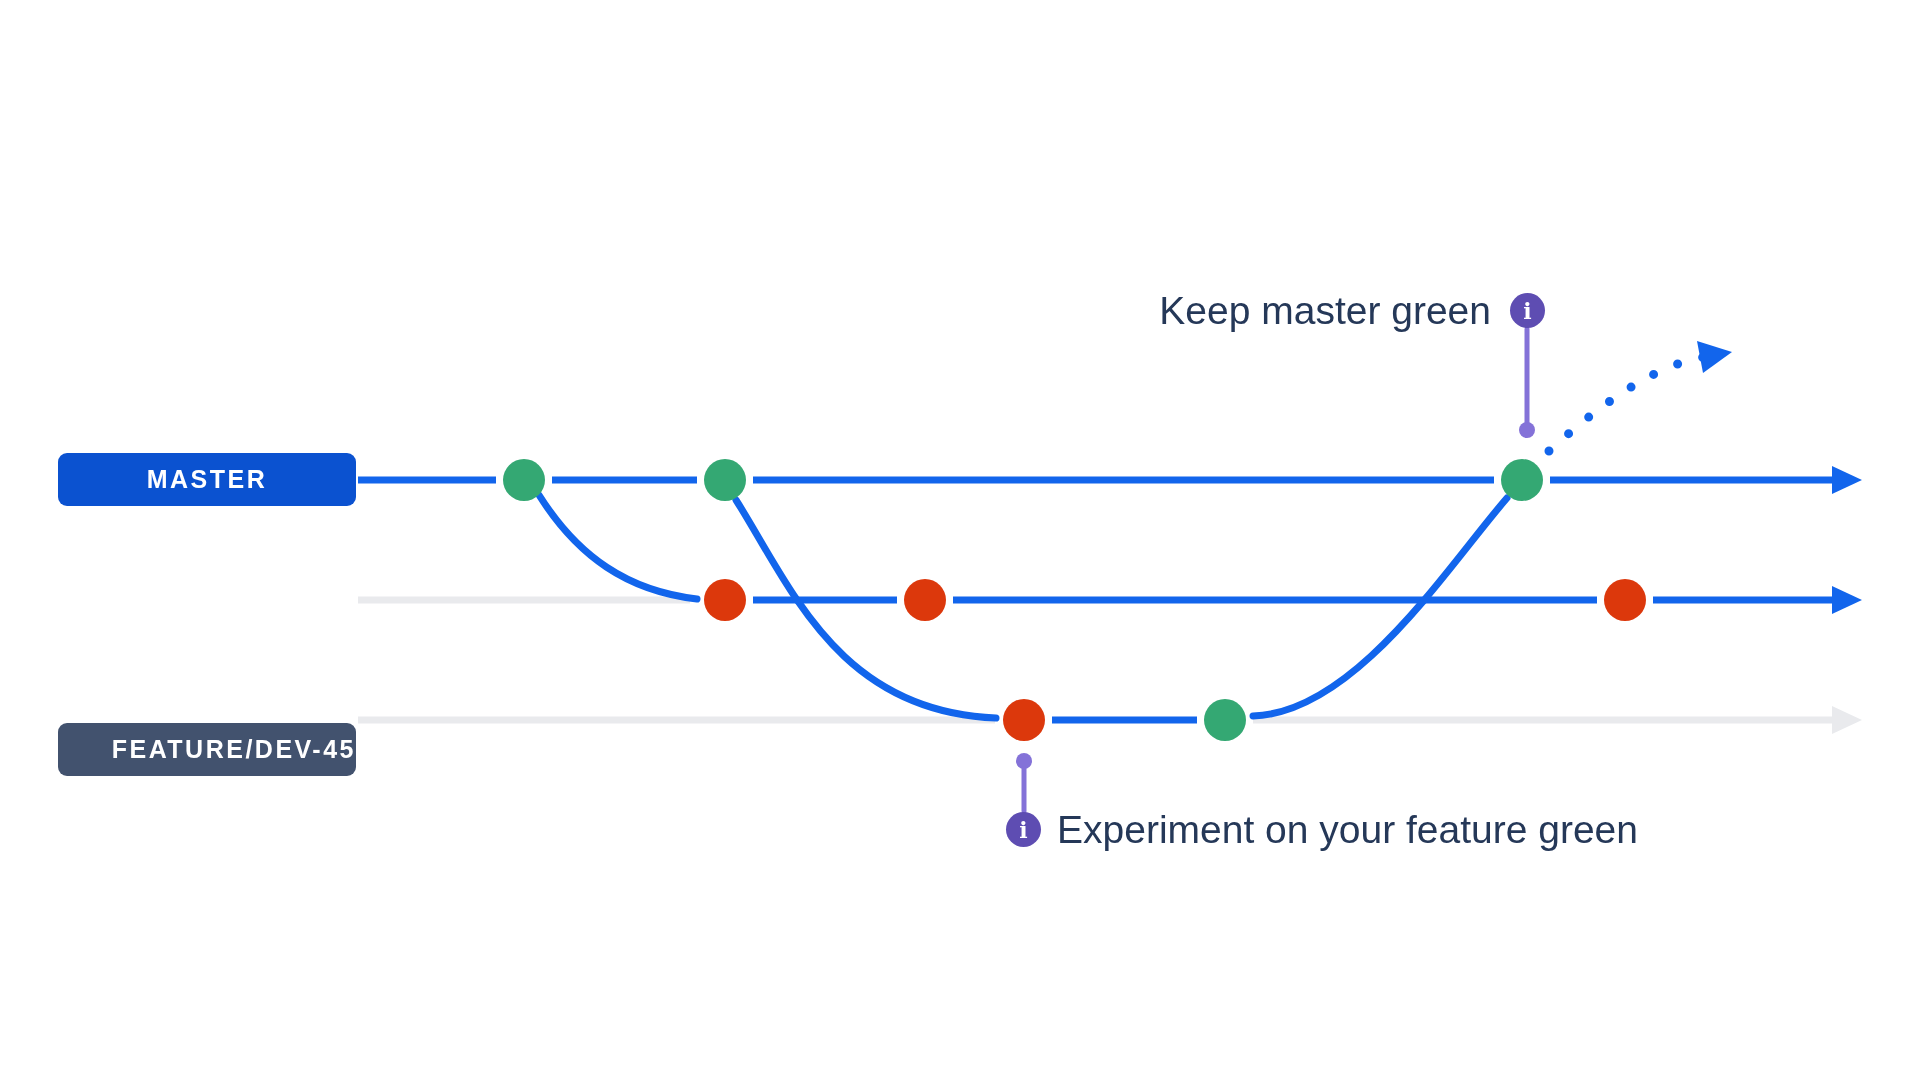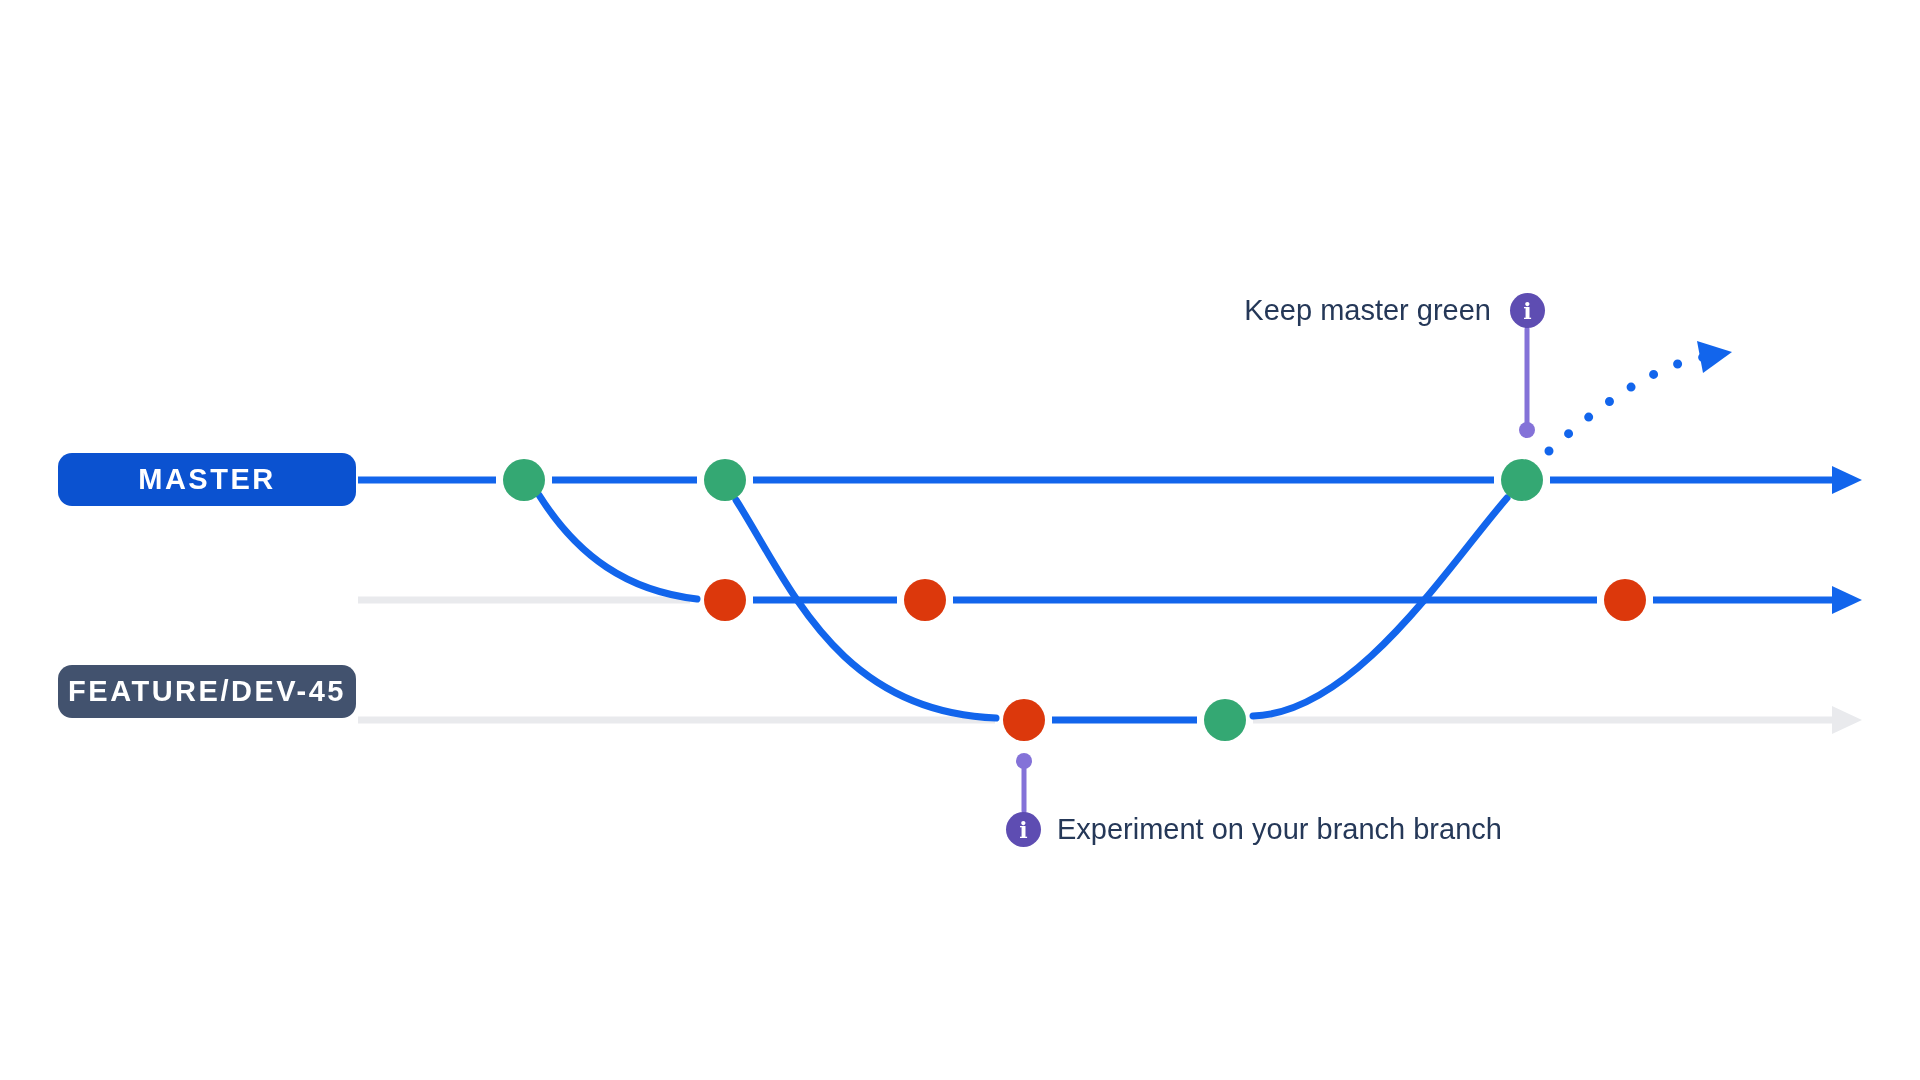--- a/index.html
+++ b/index.html
@@ -20,31 +20,31 @@
   .stage{position:absolute;inset:0;width:1920px;height:1080px;}
   .stage svg{position:absolute;left:0;top:0;}
 
   h1.title{
     position:absolute;top:88px;left:0;width:1840px;
     text-align:center;font-size:73px;font-weight:700;letter-spacing:-2px;
     color:var(--navy-text);
   }
 
   .branch-label{
-    position:absolute;left:58px;width:298px;height:53px;border-radius:14px;
+    position:absolute;left:58px;width:298px;height:53px;border-radius:9px;
     display:flex;align-items:center;justify-content:center;
-    color:#fff;font-size:29px;font-weight:700;letter-spacing:2.5px;
+    color:#fff;font-size:25px;font-weight:700;letter-spacing:2.5px;
   }
   .branch-label.master{top:453px;background:var(--master-label-bg);}
   .branch-label.dev30{top:573px;background:var(--feature-label-bg);}
-  .branch-label.dev45{top:665px;background:var(--feature-label-bg);}
+  .branch-label.dev45{top:723px;background:var(--feature-label-bg);justify-content:flex-end;}
 
   .annotation-text{
     position:absolute;height:37px;line-height:37px;
-    font-size:29px;color:#253858;white-space:nowrap;
+    font-size:39px;color:#253858;white-space:nowrap;
   }
   .annotation-text.keep{top:292px;right:429px;}
   .annotation-text.experiment{top:811px;left:1057px;}
 
   .info-icon{
     position:absolute;width:35px;height:35px;border-radius:50%;
     background:var(--purple-icon);color:#fff;
     display:flex;align-items:center;justify-content:center;
     font-family:"DejaVu Serif",serif;font-weight:700;font-size:22px;line-height:1;
   }
@@ -131,15 +131,15 @@
   </div>
 
   <div class="annotation-text keep">Keep master green</div>
   <div class="info-icon keep">
     <span>i</span>
   </div>
 
   <div class="info-icon experiment">
     <span>i</span>
   </div>
-  <div class="annotation-text experiment">Experiment on your branch branch</div>
+  <div class="annotation-text experiment">Experiment on your feature green</div>
 
 </div>
 
 </body></html>

